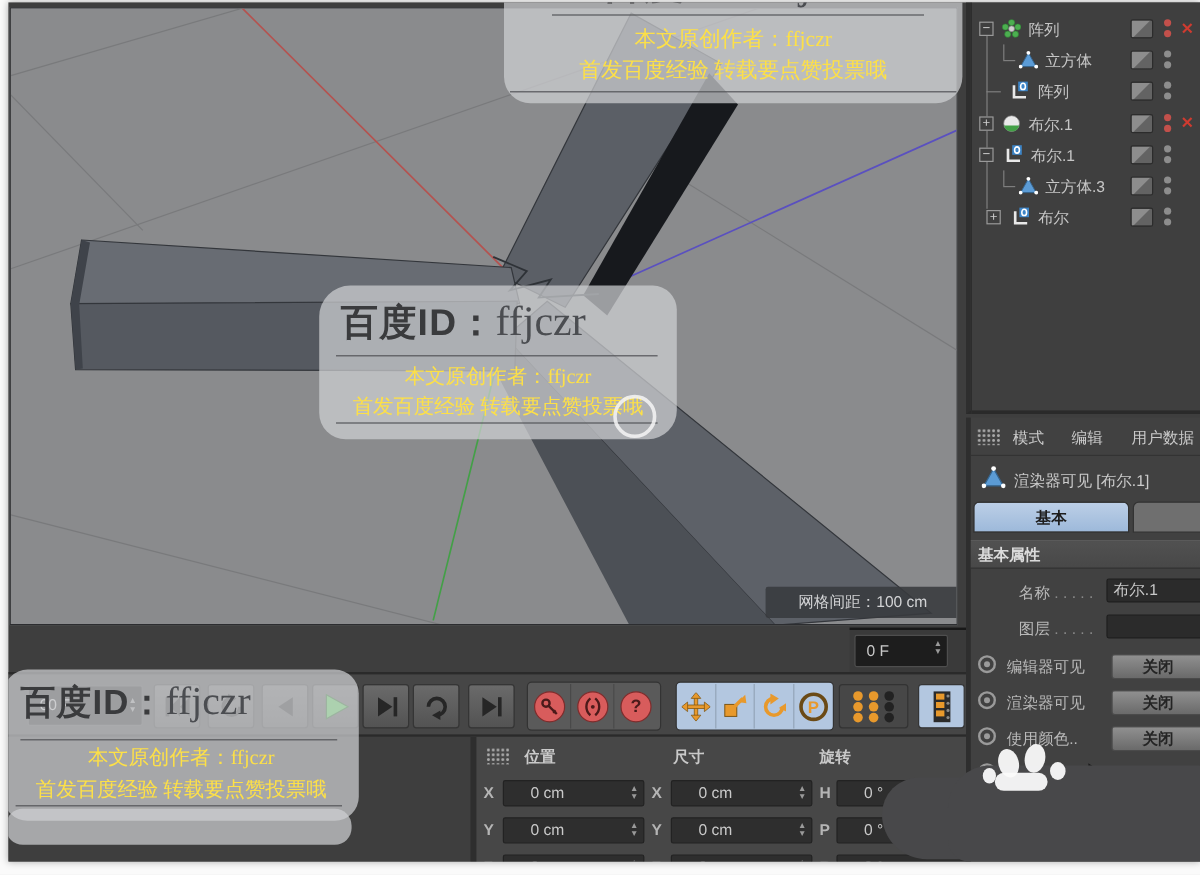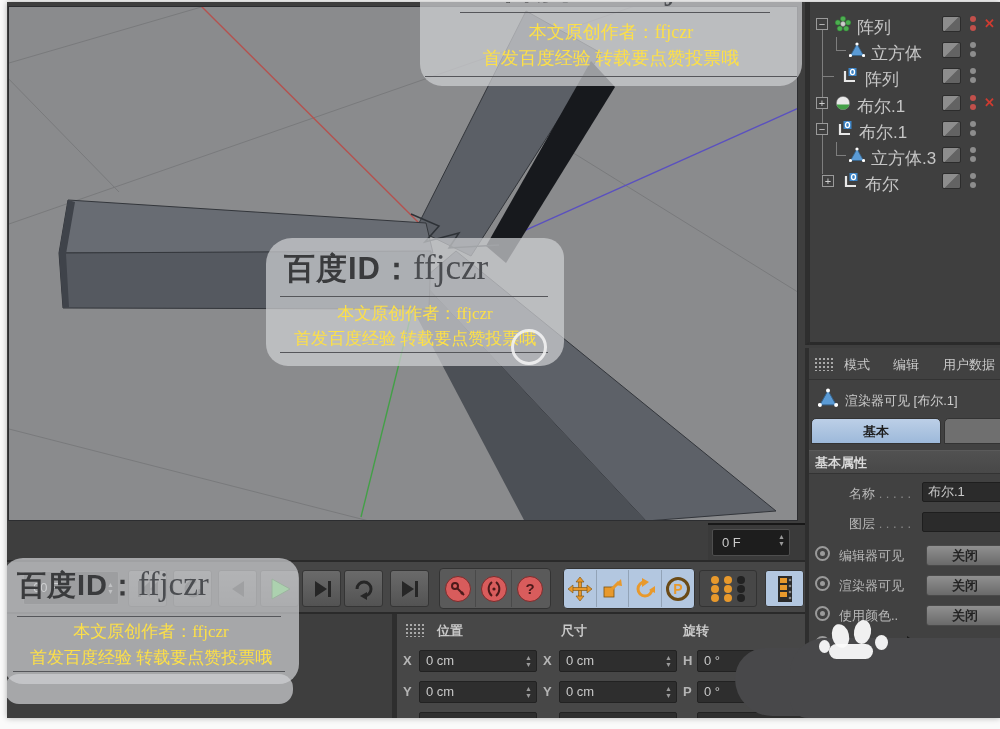--- a/index.html
+++ b/index.html
@@ -17,21 +17,21 @@
   .wm-serif { font-family:"Liberation Serif", serif; color:#4b4d51; }
   .wm-line { color:#fde047; font-family:"Liberation Serif", serif; }
   .wm-underline { border-bottom:1px solid #55565a; }
   .ring { left:504px; top:327px; width:36px; height:36px; border:3px solid rgba(246,246,246,.85); border-radius:50%; z-index:31; }
 
   
   .om-panel { left:798px; top:0; width:195px; height:343px; background:#3f3f3f; border-left:4px solid #2e2e2e; border-bottom:3px solid #2a2a2a; }
   .om-divider { left:128px; top:0; width:1px; height:343px; background:#2d2d2d; }
   .om-row { position:absolute; left:0; width:195px; height:26px; }
   .om-expander { position:absolute; top:7px; width:12px; height:12px; border:1px solid #9a9a9a; background:#3f3f3f; color:#cfcfcf; font-size:11px; line-height:10px; text-align:center; z-index:2; }
-  .om-label { position:absolute; top:5px; font-size:17px; color:#c6c6c6; white-space:nowrap; }
+  .om-label { position:absolute; top:5px; font-size:13px; color:#c6c6c6; white-space:nowrap; }
   .om-swatch { position:absolute; left:133px; top:5px; width:19px; height:16px; border:1px solid #2c2c2c; border-radius:2px; background:linear-gradient(135deg,#8d8d8d 48%,#636363 52%); }
   .om-dots span { position:absolute; left:161px; width:6px; height:6px; border-radius:50%; }
   .om-dots .d1 { top:5px; } .om-dots .d2 { top:14px; }
   .dots-red span { background:#c2504b; } .dots-gray span { background:#8d8d8d; }
   .om-x { position:absolute; left:175px; top:5px; font-size:13px; font-weight:bold; color:#cf3b30; }
   .tree-v { position:absolute; background:#7e7e7e; width:1px; }
   .tree-h { position:absolute; background:#7e7e7e; height:1px; }
 
   .attr-panel { left:798px; top:346px; width:195px; height:370px; background:#414141; border-left:4px solid #2e2e2e; }
   .attr-menu { position:absolute; left:0; top:0; width:195px; height:32px; border-bottom:1px solid #333; }
@@ -67,21 +67,21 @@
   .red-circle { width:26px; height:26px; border-radius:50%; background:#d85c5c; border:1px solid #7e2c2c; display:flex; align-items:center; justify-content:center; color:#4c1a1a; font-weight:bold; font-size:15px; }
   .dotgrid { position:absolute; left:692px; top:8px; width:58px; height:37px; background:#474747; border:1px solid #333; border-radius:3px; display:grid; grid-template-columns:repeat(3,1fr); align-items:center; justify-items:center; padding:4px 8px; }
   .dotgrid i { width:8px; height:8px; border-radius:50%; }
   .dg-o { background:#e8992c; } .dg-b { background:#222; }
 
   
   .bottom-left { left:0; top:612px; width:385px; height:104px; background:#3e3e3e; }
   .coord-panel { left:385px; top:612px; width:413px; height:104px; background:#474747; border-left:5px solid #2e2e2e; overflow:hidden; }
   .coord-head { position:absolute; top:8px; font-size:13px; font-weight:bold; color:#cicici; color:#c9c9c9; }
   .coord-row-label { position:absolute; font-size:13px; font-weight:bold; color:#b5b5b5; }
-  .coord-field { position:absolute; width:118px; height:22px; background:#2e2e2e; border:1px solid #222; border-radius:2px; color:#c9c9c9; font-size:13px; line-height:20px; padding-left:6px; }
+  .coord-field { position:absolute; width:118px; height:22px; background:#2e2e2e; border:1px solid #222; border-radius:2px; color:#c9c9c9; font-size:13px; line-height:20px; padding-left:22px; }
 
   
   .dark-blob { background:#48484a; z-index:25; }
   .paw { z-index:26; background:rgba(250,250,250,.95); position:absolute; border-radius:50%; }
   .tri-right { width:0; height:0; border-left:9px solid #1c1c1c; border-top:6px solid transparent; border-bottom:6px solid transparent; }
   svg { display:block; }
 </style>
 </head>
 <body>
 
@@ -105,20 +105,21 @@
         <polygon points="407,222 517,4 592,46 462,249" fill="#5b5f66" stroke="#33363b" stroke-width="1"></polygon>
         <polygon points="477,239 582,54 606,80 497,256" fill="#17191d"></polygon>
         <polygon points="447,244 767,504 637,514 412,274" fill="#5d6168" stroke="#33363b" stroke-width="1"></polygon>
         <polygon points="412,274 637,514 515,513 400,295" fill="#4c5056"></polygon>
         <polygon points="59,193 417,216 424,246 50,246" fill="#686c73" stroke="#33363b" stroke-width="1"></polygon>
         <polygon points="50,246 422,244 420,302 54,301" fill="#555960" stroke="#33363b" stroke-width="1"></polygon>
         <polygon points="59,193 50,246 54,301 60,300 57,247 66,195" fill="#3f434a"></polygon>
         <polyline points="402,207 430,219 416,235 450,226 440,241 490,238" fill="none" stroke="#2e3237" stroke-width="1.5"></polyline>
       </g>
     </svg>
+    <div class="abs grid-label">网格间距：100 cm</div>
   </div>
 
   <div class="abs wm-blob" style="left:413px; top:-34px; width:382px; height:118px; overflow:hidden;">
     <div style="position:absolute; left:0; top:-4px; width:100%; text-align:center; font-size:34px;">
       <span class="wm-big-bold">百度ID：</span><span class="wm-serif" style="font-size:37px;">ffjczr</span>
     </div>
     <div style="position:absolute; left:40px; top:44px; width:310px; border-top:1px solid #55565a;"></div>
     <div class="wm-line" style="position:absolute; left:0; top:52px; width:100%; text-align:center; font-size:18px;">本文原创作者：ffjczr</div>
     <div class="wm-line wm-underline" style="position:absolute; left:5px; top:78px; width:372px; text-align:center; font-size:18px; padding-bottom:6px;">首发百度经验 转载要点赞投票哦</div>
   </div>

